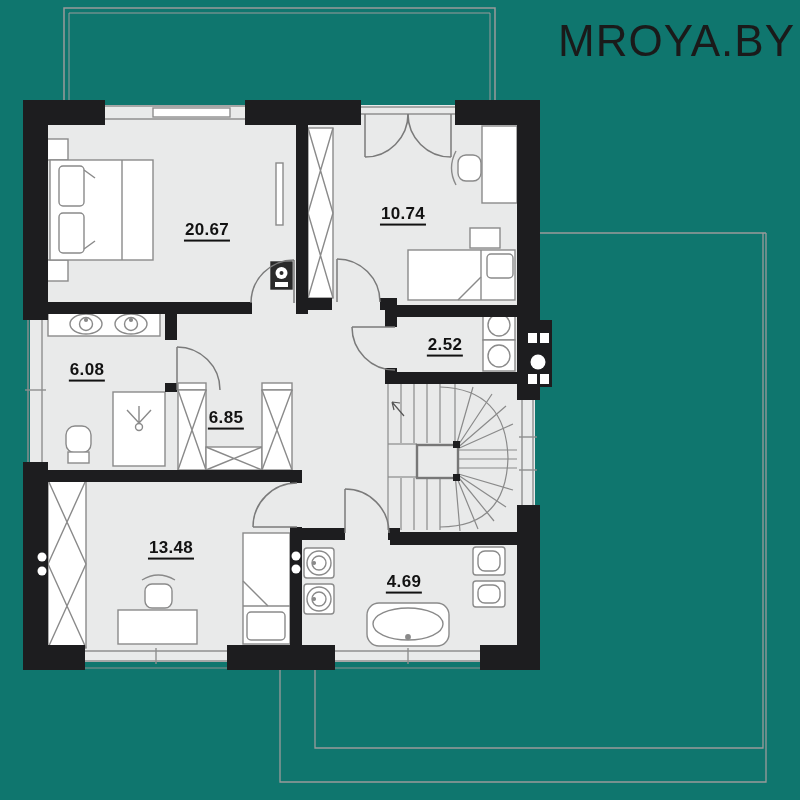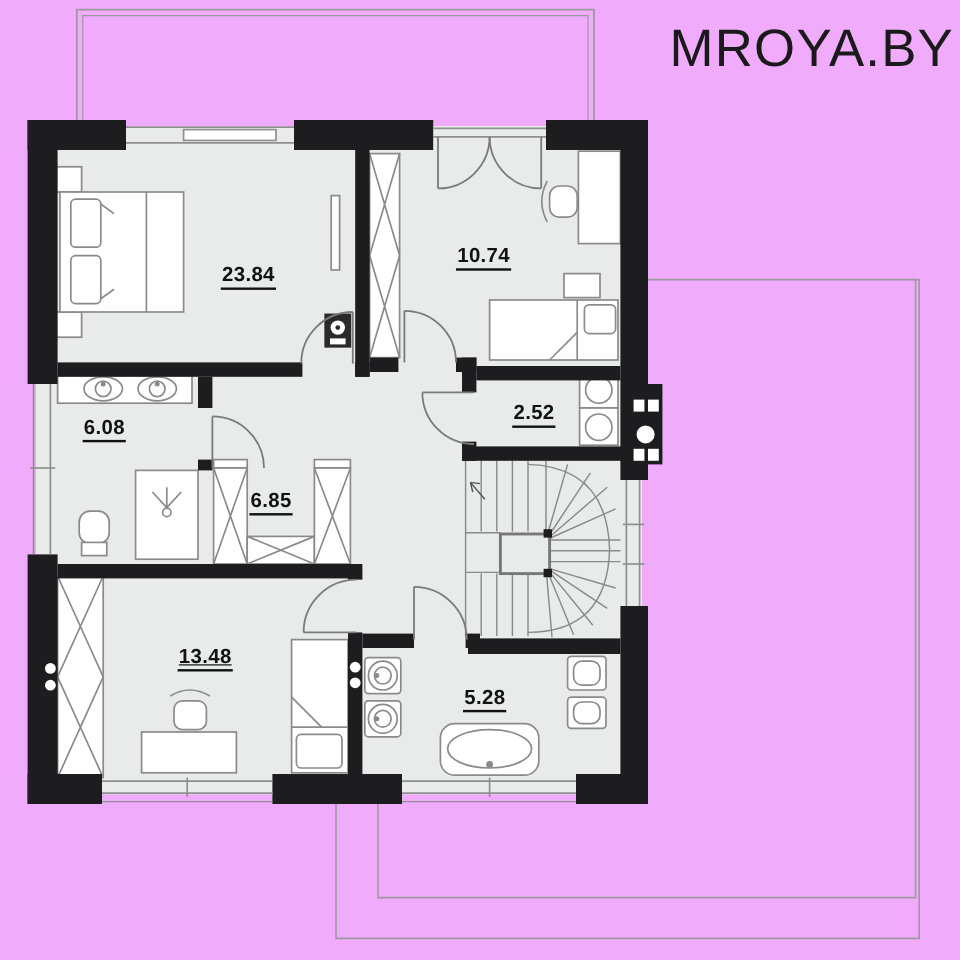--- a/index.html
+++ b/index.html
@@ -1,28 +1,28 @@
 <!DOCTYPE html>
 <html><head>
 <meta charset="utf-8">
 <style>
   html,body{margin:0;padding:0;background:#fff;}
-  #stage{position:relative;width:800px;height:800px;background:#f0abfc;overflow:hidden;
+  #stage{position:relative;width:800px;height:800px;background:#0f766e;overflow:hidden;
          font-family:"Liberation Sans",sans-serif;}
   #plan-svg{position:absolute;left:0;top:0;}
   .room-label{position:absolute;transform:translate(-50%,-50%);
       font-family:"Liberation Sans",sans-serif;font-weight:700;font-size:17px;
       color:#121212;border-bottom:2px solid #121212;padding:0 1px 1px;line-height:1.05;
       letter-spacing:.3px;white-space:nowrap;}
   .watermark{position:absolute;left:558px;top:16px;width:240px;
       font-family:"Liberation Sans",sans-serif;font-weight:400;font-size:44px;
       color:#1a1a1a;letter-spacing:1px;white-space:nowrap;}
   
   .lbl-0{left:207px;top:231px;} .lbl-1{left:403px;top:215px;} .lbl-2{left:445px;top:346px;}
-  .lbl-3{left:87px;top:358px;}  .lbl-4{left:226px;top:419px;} .lbl-5{left:171px;top:549px;text-decoration:underline;}
+  .lbl-3{left:87px;top:371px;}  .lbl-4{left:226px;top:419px;} .lbl-5{left:171px;top:549px;}
   .lbl-6{left:404px;top:583px;}
 </style>
 </head>
 <body>
 
 <div id="stage">
 
   <svg id="plan-svg" width="800" height="800" viewBox="0 0 800 800">
 
     <g fill="none" stroke="#9b9b9b" stroke-width="1.5">
@@ -296,20 +296,20 @@
       </g>
       <g>
         <line x1="345" y1="489" x2="345" y2="533"></line>
         <path d="M345,489 A44,44 0 0 1 389,533"></path>
       </g>
     </g>
   </svg>
 
   <div class="watermark">MROYA.BY</div>
 
-  <div class="room-label lbl-0">23.84</div>
+  <div class="room-label lbl-0">20.67</div>
   <div class="room-label lbl-1">10.74</div>
   <div class="room-label lbl-2">2.52</div>
   <div class="room-label lbl-3">6.08</div>
   <div class="room-label lbl-4">6.85</div>
   <div class="room-label lbl-5">13.48</div>
-  <div class="room-label lbl-6">5.28</div>
+  <div class="room-label lbl-6">4.69</div>
 </div>
 
 </body></html>

